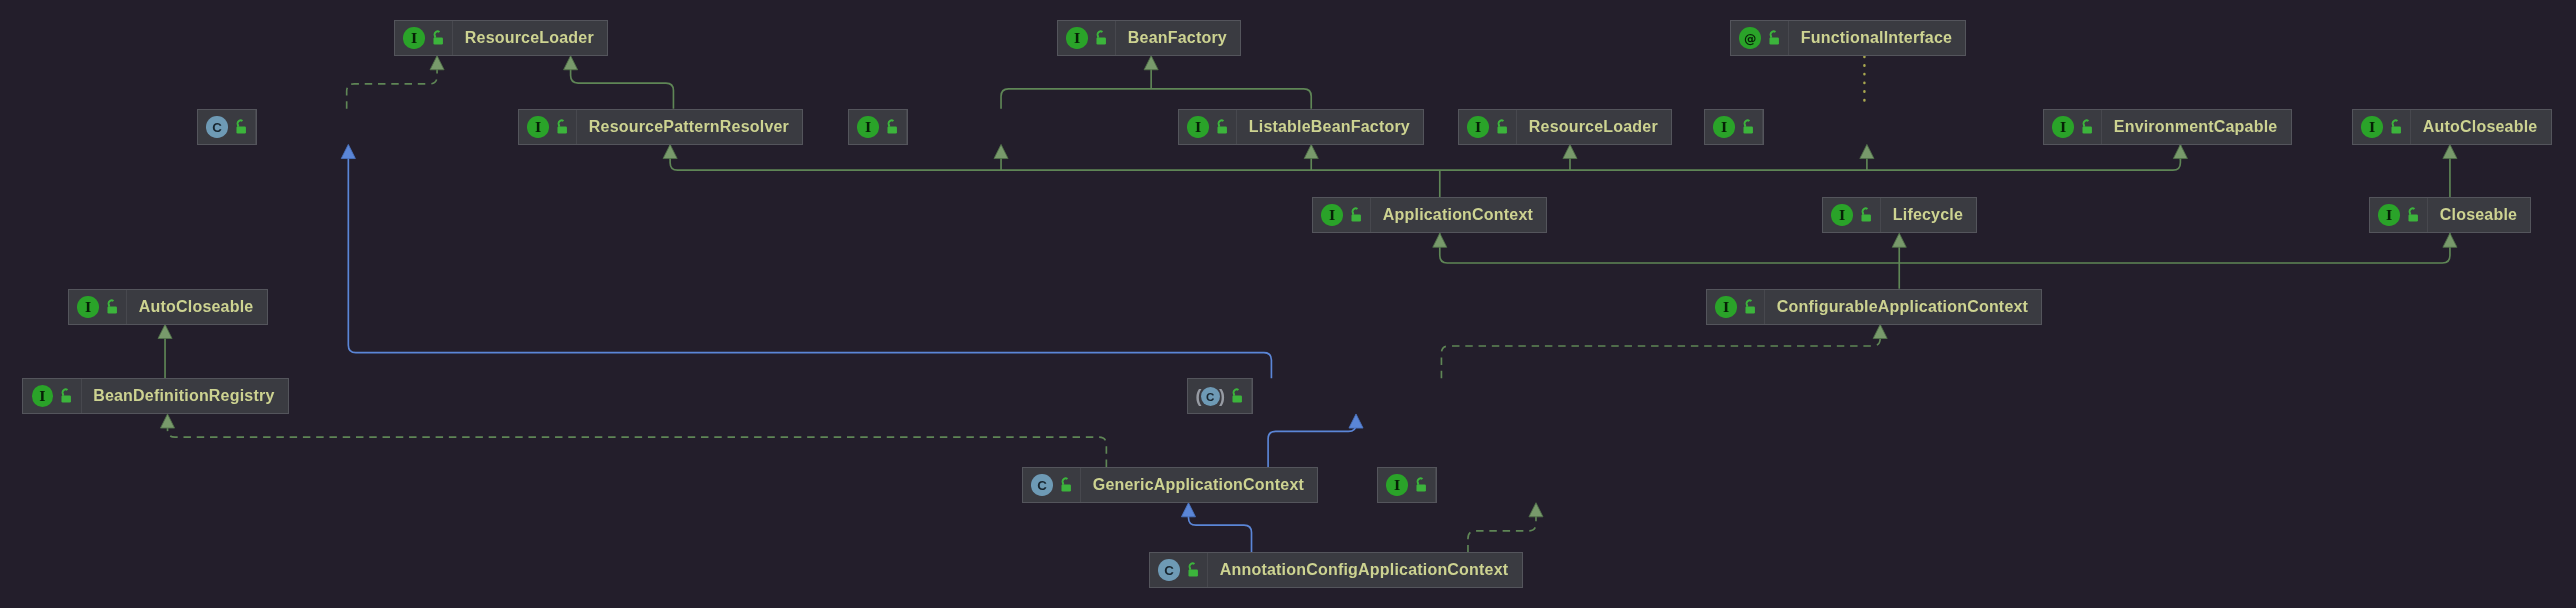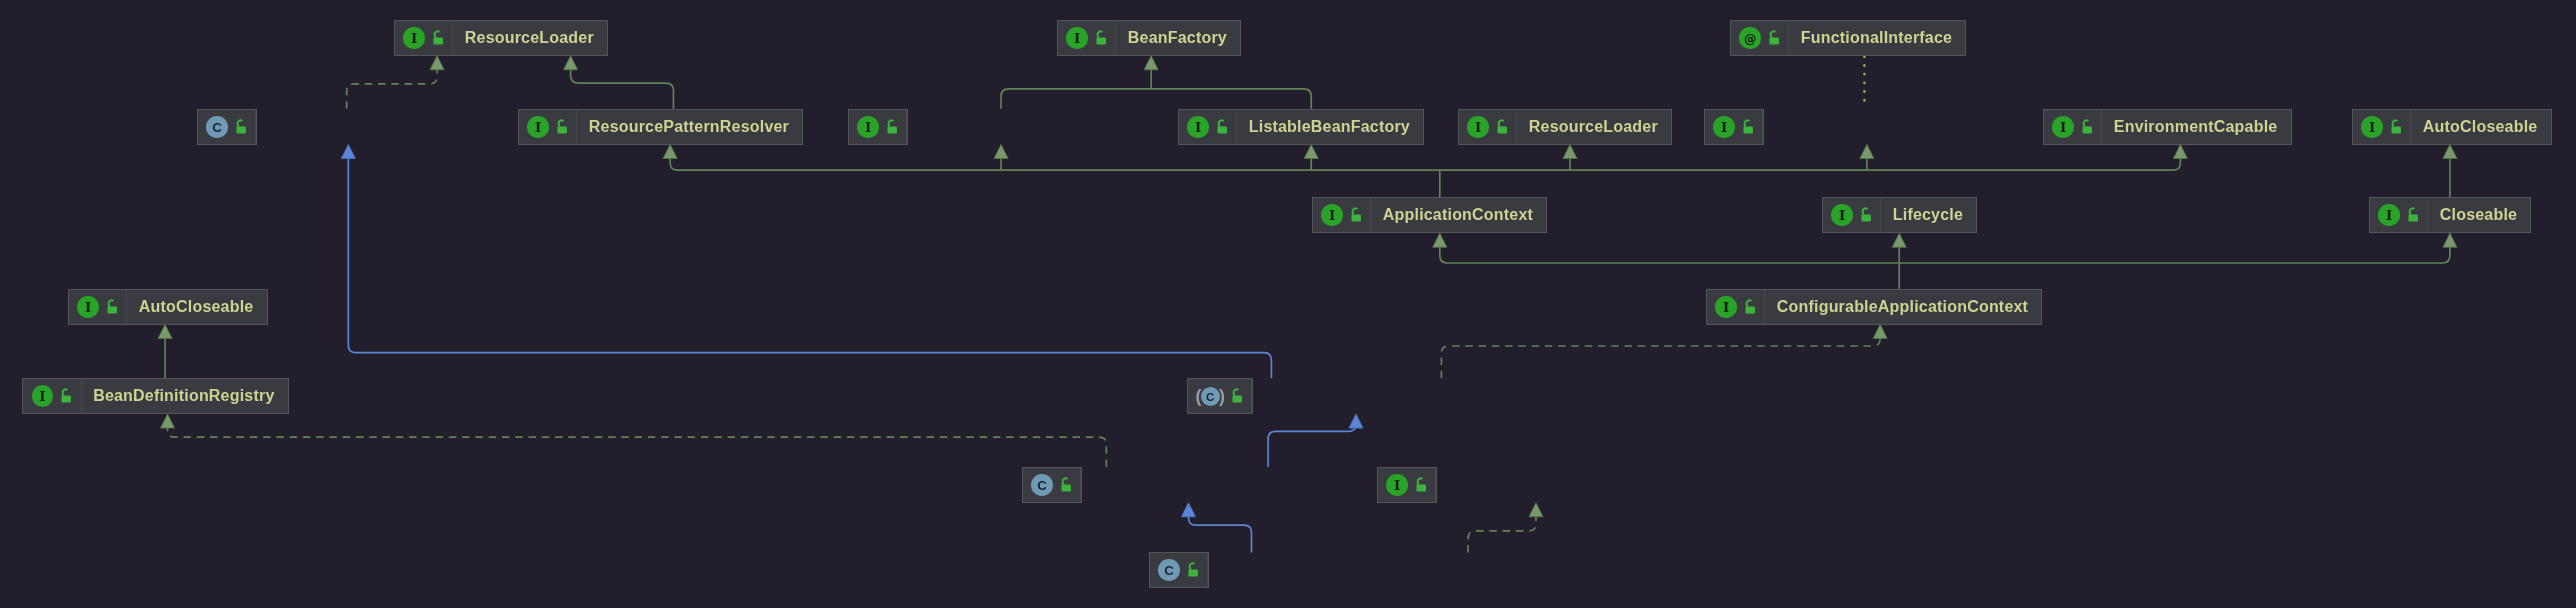--- a/index.html
+++ b/index.html
@@ -263,34 +263,36 @@
         </span>
       </div>
       <div class="node" style="left: 1022px; top: 467px;">
         <span class="icons">
           <span class="circle-icon cls">C</span>
           <svg class="lock" width="14" height="15.8" viewBox="0 0 17 19">
             <path d="M4.5 9 L4.5 5.6 A3.6 3.6 0 0 1 11 3.6" fill="none" stroke="#3cb43c" stroke-width="2.4" transform="rotate(-14 6 6)"></path>
             <rect x="3" y="9" width="11.5" height="8.5" rx="1.5" fill="#3cb43c"></rect>
           </svg>
         </span>
+        <span class="label">GenericApplicationContext</span>
       </div>
       <div class="node" style="left: 1377px; top: 467px;">
         <span class="icons">
           <span class="circle-icon iface">I</span>
           <svg class="lock" width="14" height="15.8" viewBox="0 0 17 19">
             <path d="M4.5 9 L4.5 5.6 A3.6 3.6 0 0 1 11 3.6" fill="none" stroke="#3cb43c" stroke-width="2.4" transform="rotate(-14 6 6)"></path>
             <rect x="3" y="9" width="11.5" height="8.5" rx="1.5" fill="#3cb43c"></rect>
           </svg>
         </span>
       </div>
       <div class="node" style="left: 1149px; top: 552px;">
         <span class="icons">
           <span class="circle-icon cls">C</span>
           <svg class="lock" width="14" height="15.8" viewBox="0 0 17 19">
             <path d="M4.5 9 L4.5 5.6 A3.6 3.6 0 0 1 11 3.6" fill="none" stroke="#3cb43c" stroke-width="2.4" transform="rotate(-14 6 6)"></path>
             <rect x="3" y="9" width="11.5" height="8.5" rx="1.5" fill="#3cb43c"></rect>
           </svg>
         </span>
+        <span class="label">AnnotationConfigApplicationContext</span>
       </div>
     </div>
 </div>
 
 
 </body></html>

